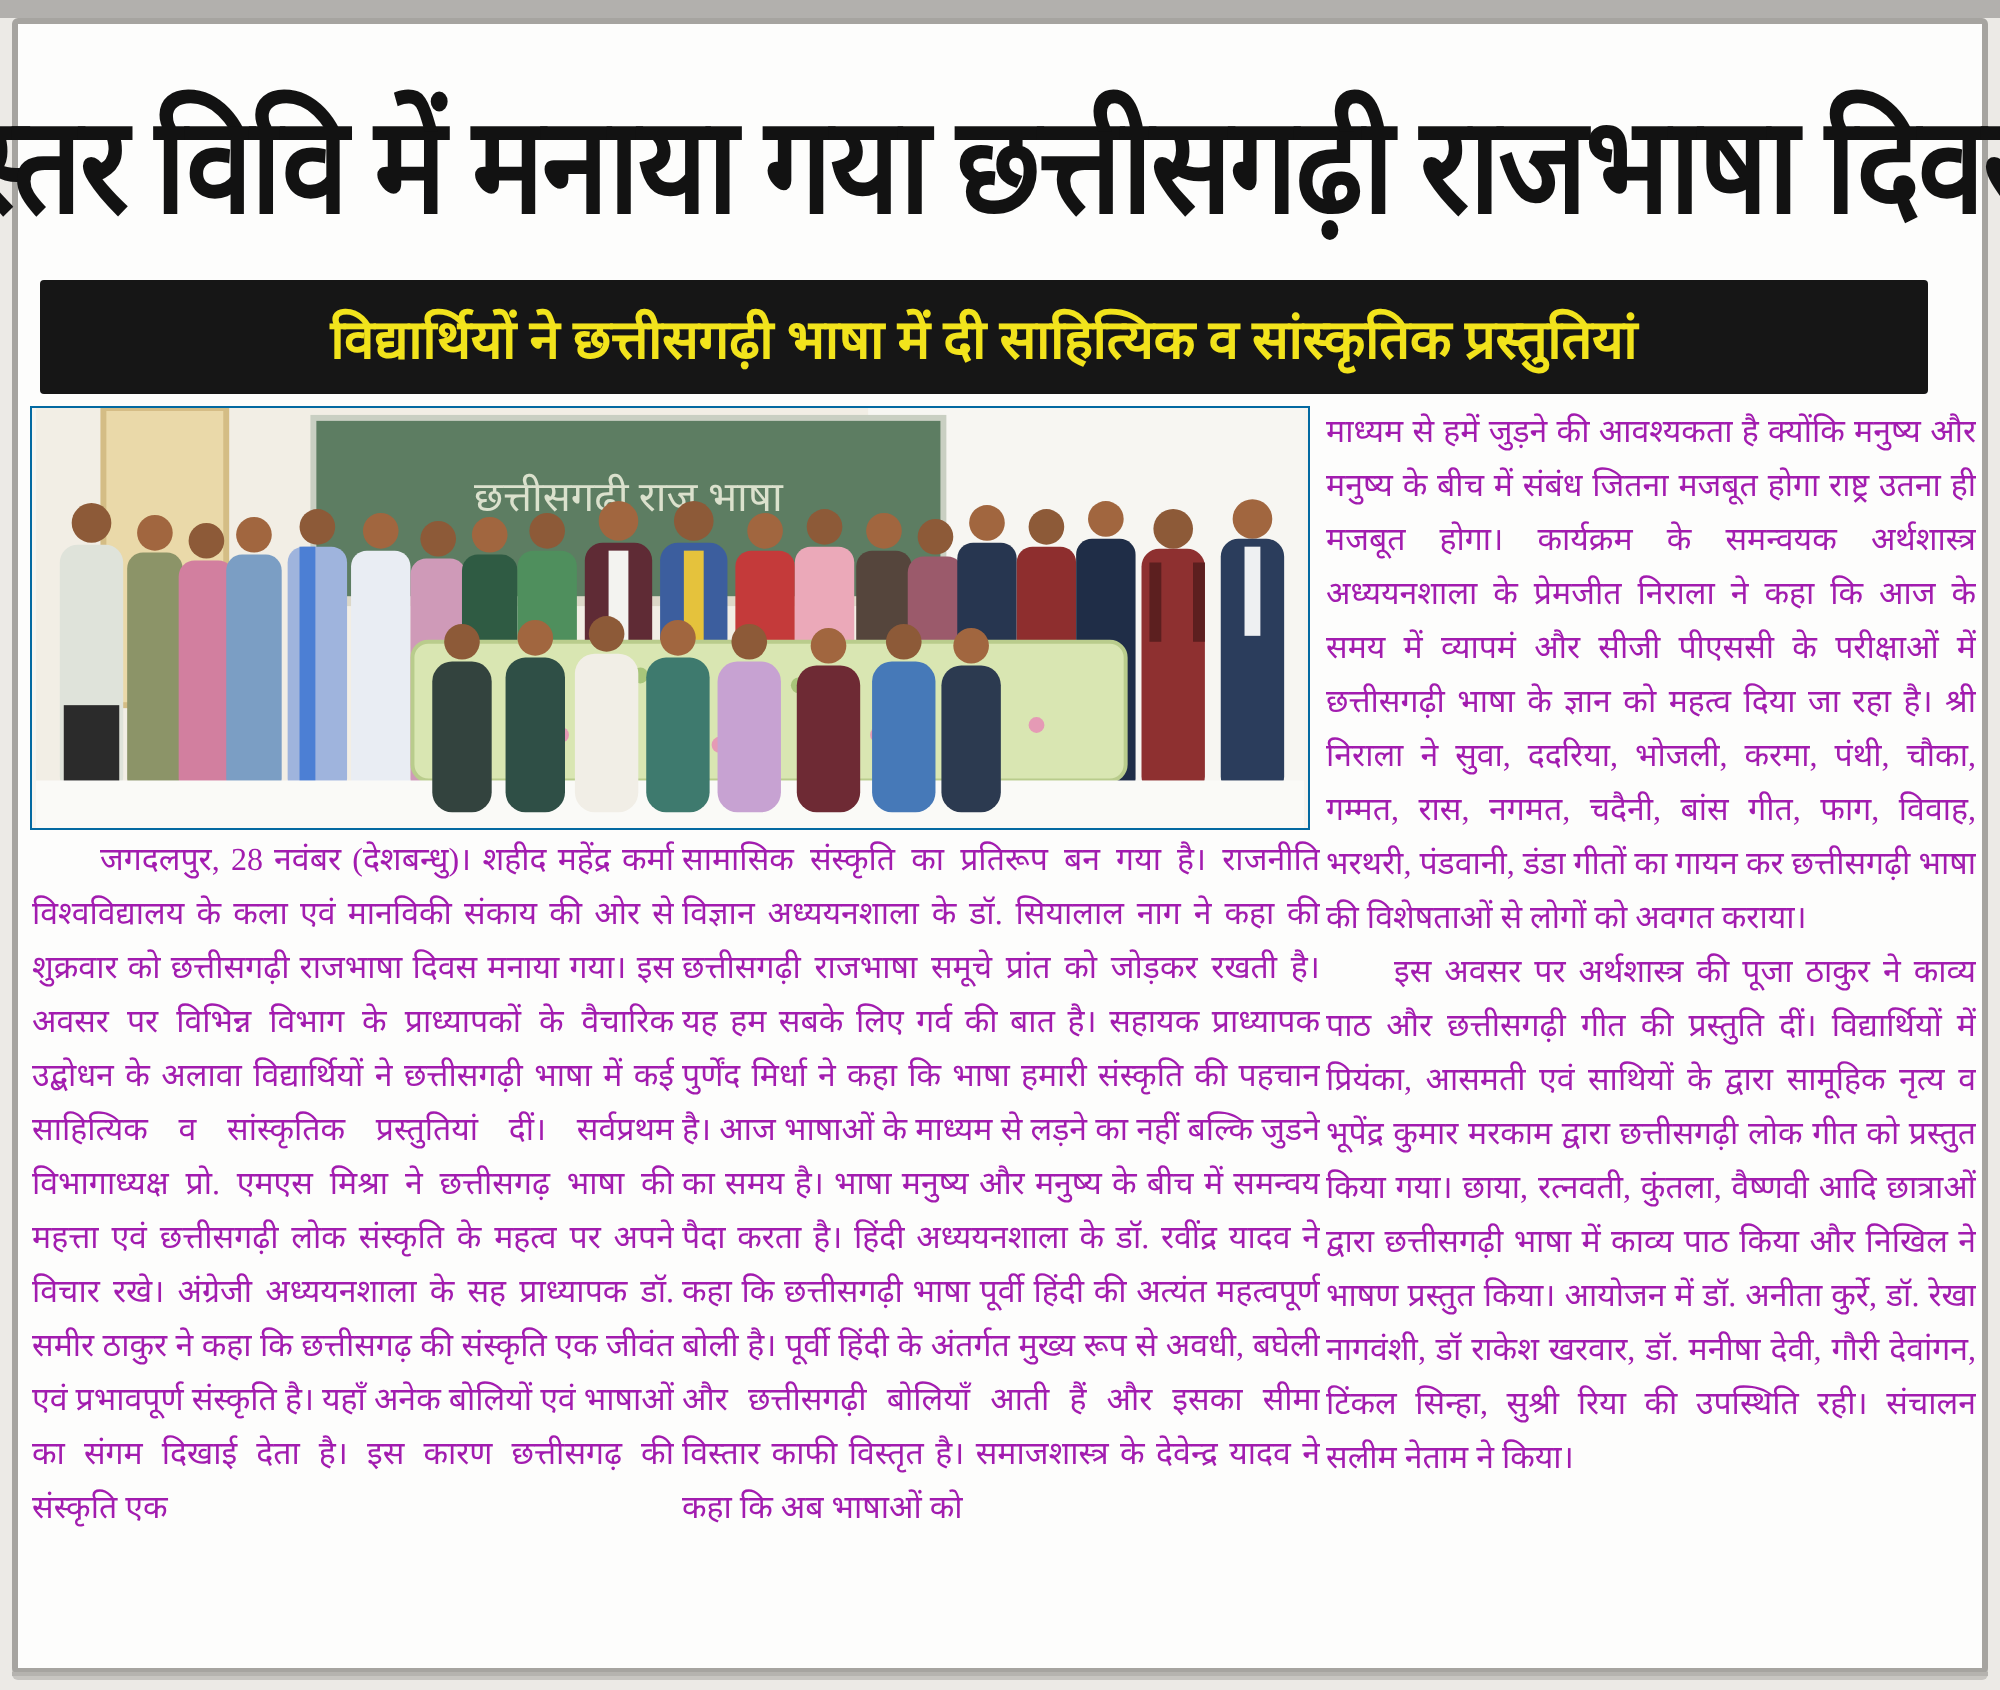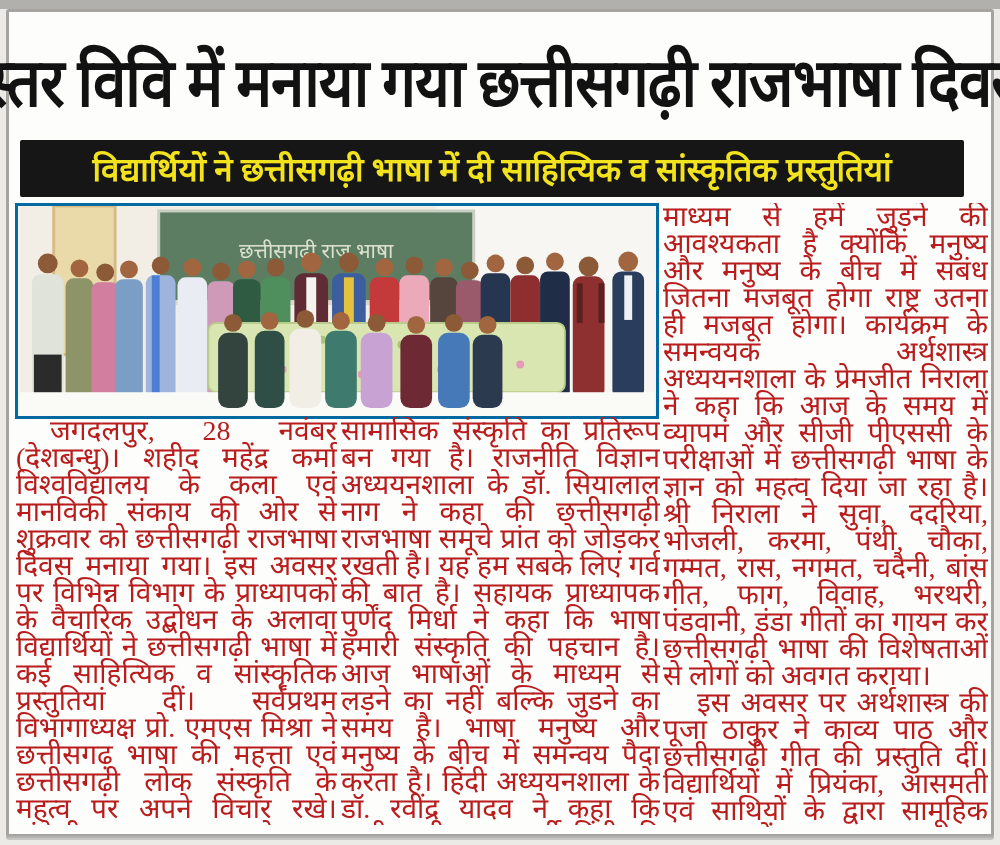--- a/index.html
+++ b/index.html
@@ -17,28 +17,28 @@
   .headline{
     position:absolute;left:18px;top:26px;width:946px;height:108px;
     display:flex;align-items:center;justify-content:center;
     font-size:60px;font-weight:900;color:#121212;letter-spacing:-1px;
     white-space:nowrap;transform:scaleY(1.12);transform-origin:center;
   }
   .subhead{
     position:absolute;left:20px;top:140px;width:944px;height:57px;
     background:#161616;border-radius:2px;
     display:flex;align-items:center;justify-content:center;
-    font-size:33px;font-weight:800;color:#f2e31c;white-space:nowrap;
+    font-size:27px;font-weight:800;color:#f2e31c;white-space:nowrap;
   }
   .photo{
     position:absolute;left:15px;top:203px;width:638px;height:210px;
-    border:3px solid #0369a1;background:#f6f4ef;overflow:hidden;
+    border:1px solid #0369a1;background:#f6f4ef;overflow:hidden;
   }
   .col{
-    position:absolute;font-size:28px;line-height:27px;color:#b91c1c;
+    position:absolute;font-size:16px;line-height:27px;color:#a21caf;
     text-align:justify;overflow:hidden;
   }
   .col p{margin:0;}
   .col p.indent{text-indent:34px;}
   .dateline{font-weight:400;}
   #col1{left:16px;top:417px;width:321px;height:408px;}
   #col2{left:341px;top:417px;width:319px;height:408px;}
   #col3{left:663px;top:203px;width:325px;height:624px;}
   .bottom-line{position:absolute;left:6px;top:836px;width:988px;height:2px;background:#b5b3af;}
 </style>

